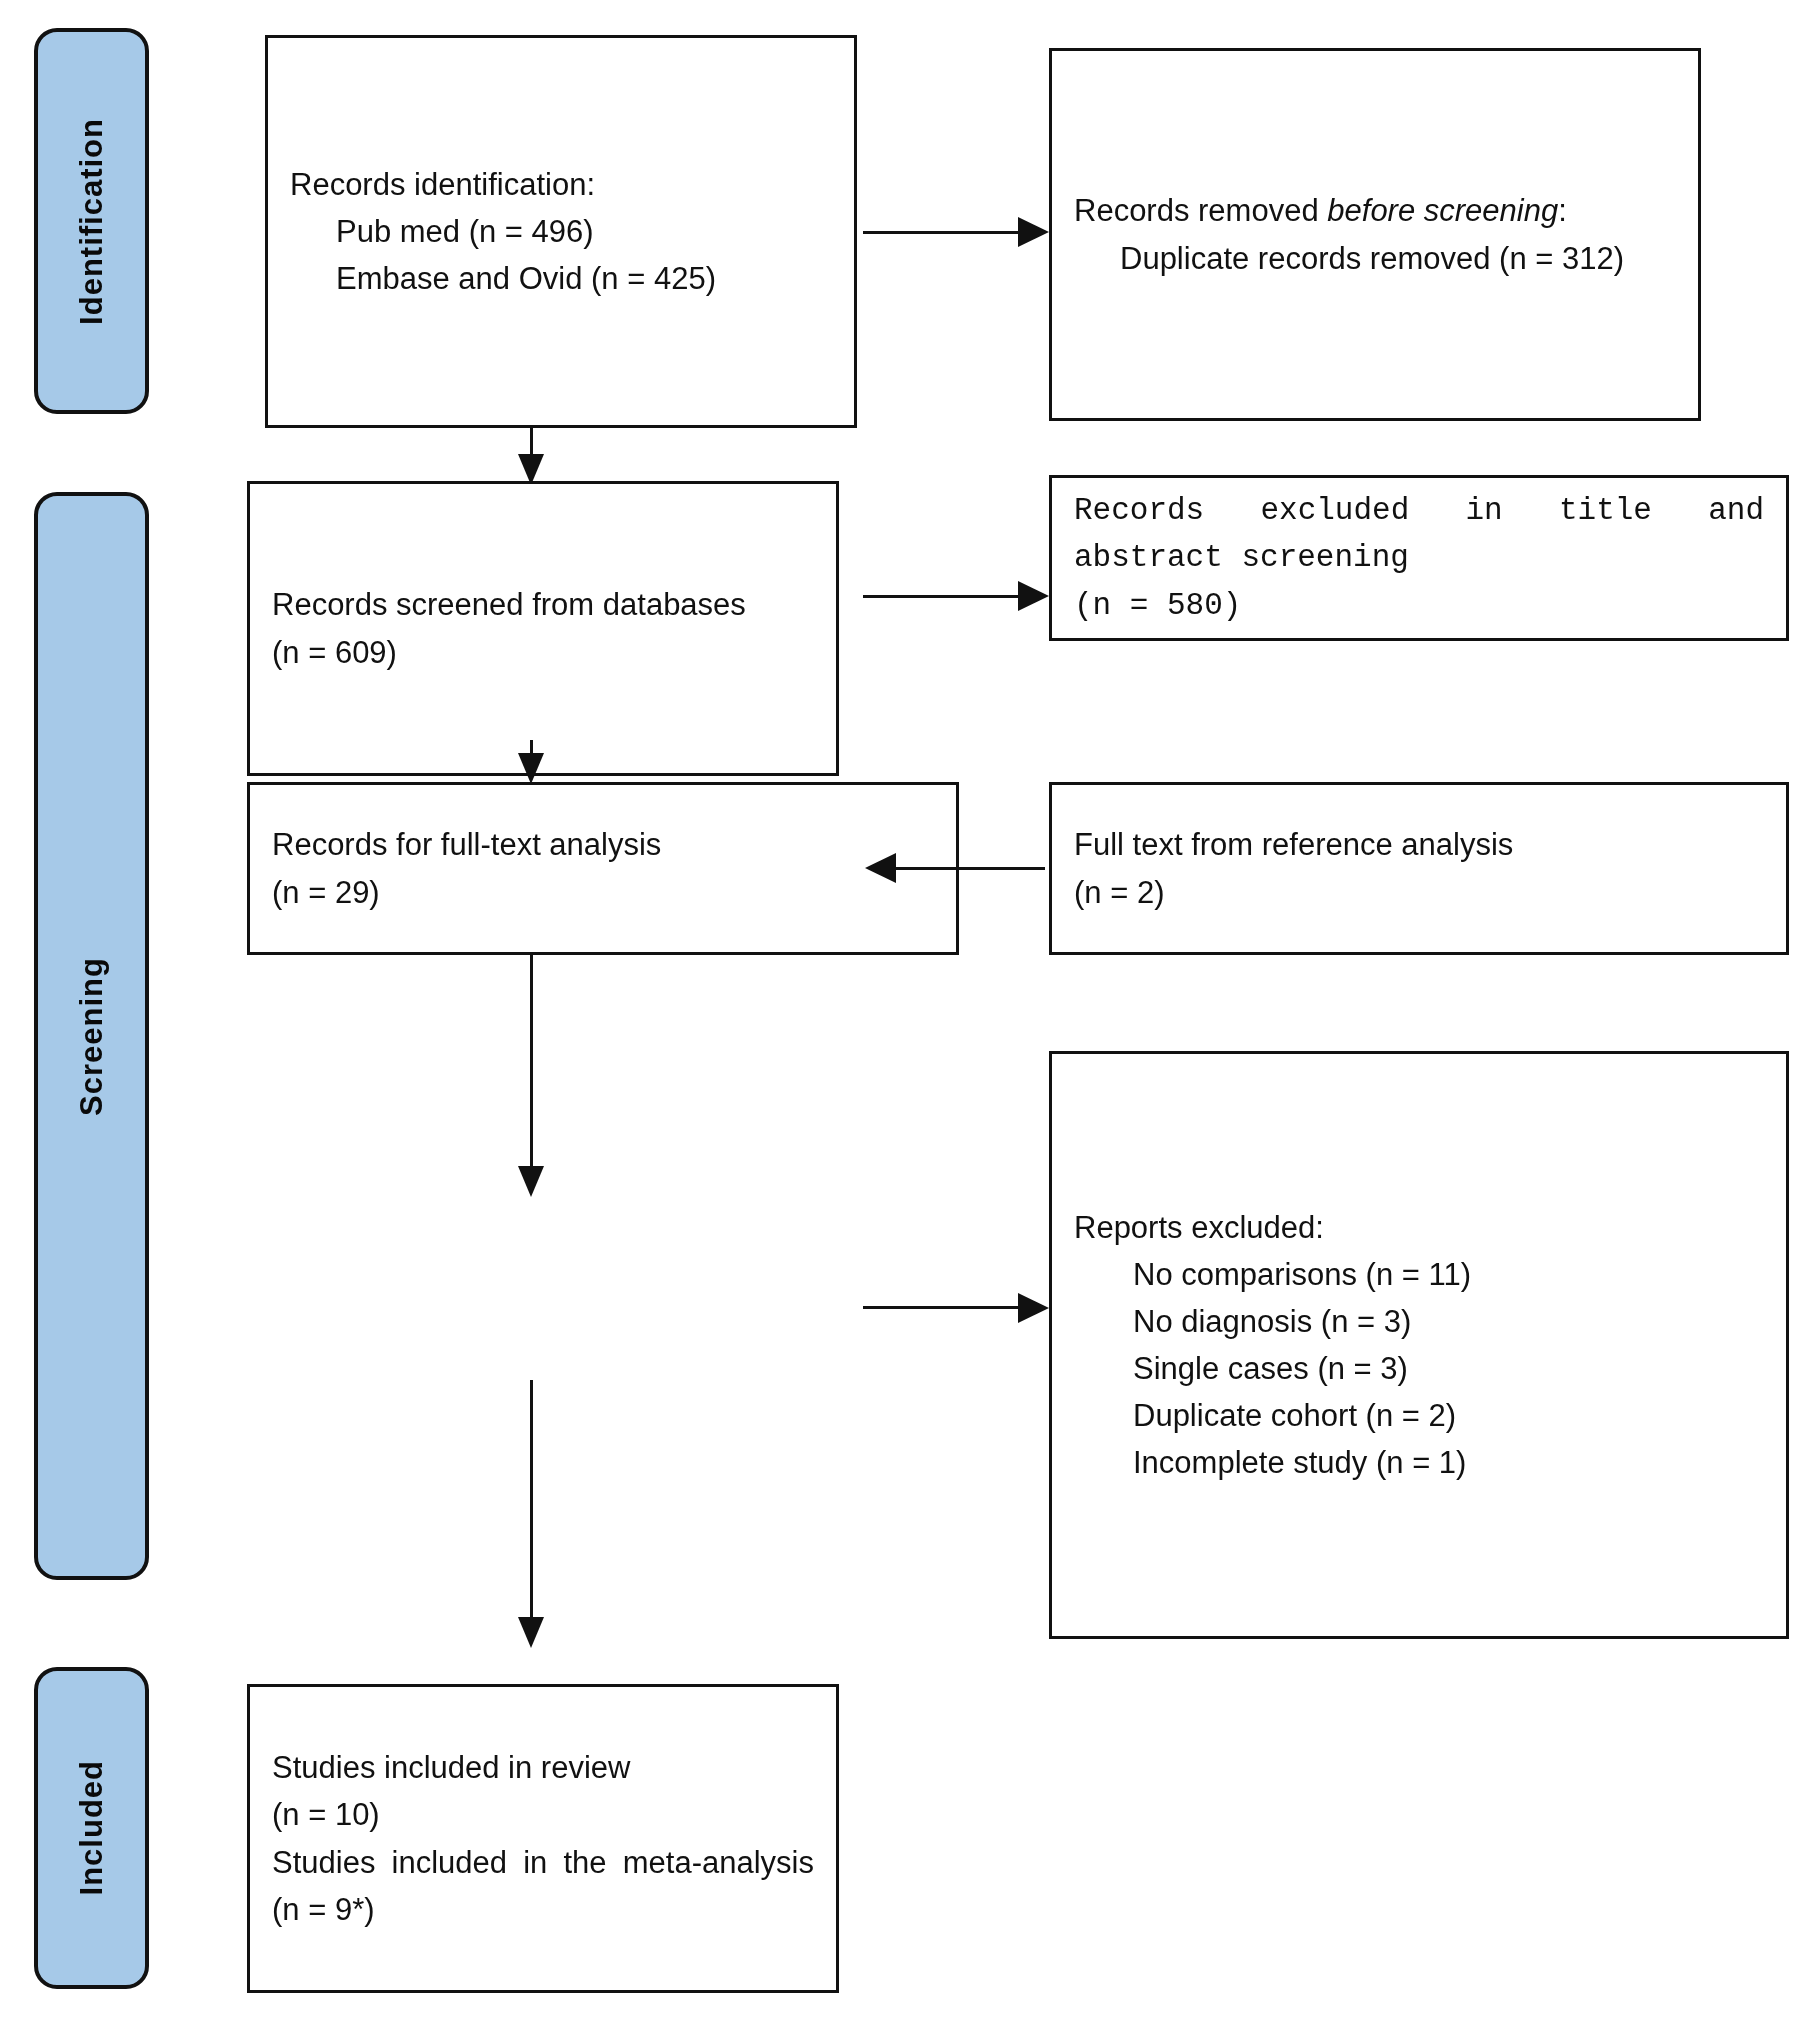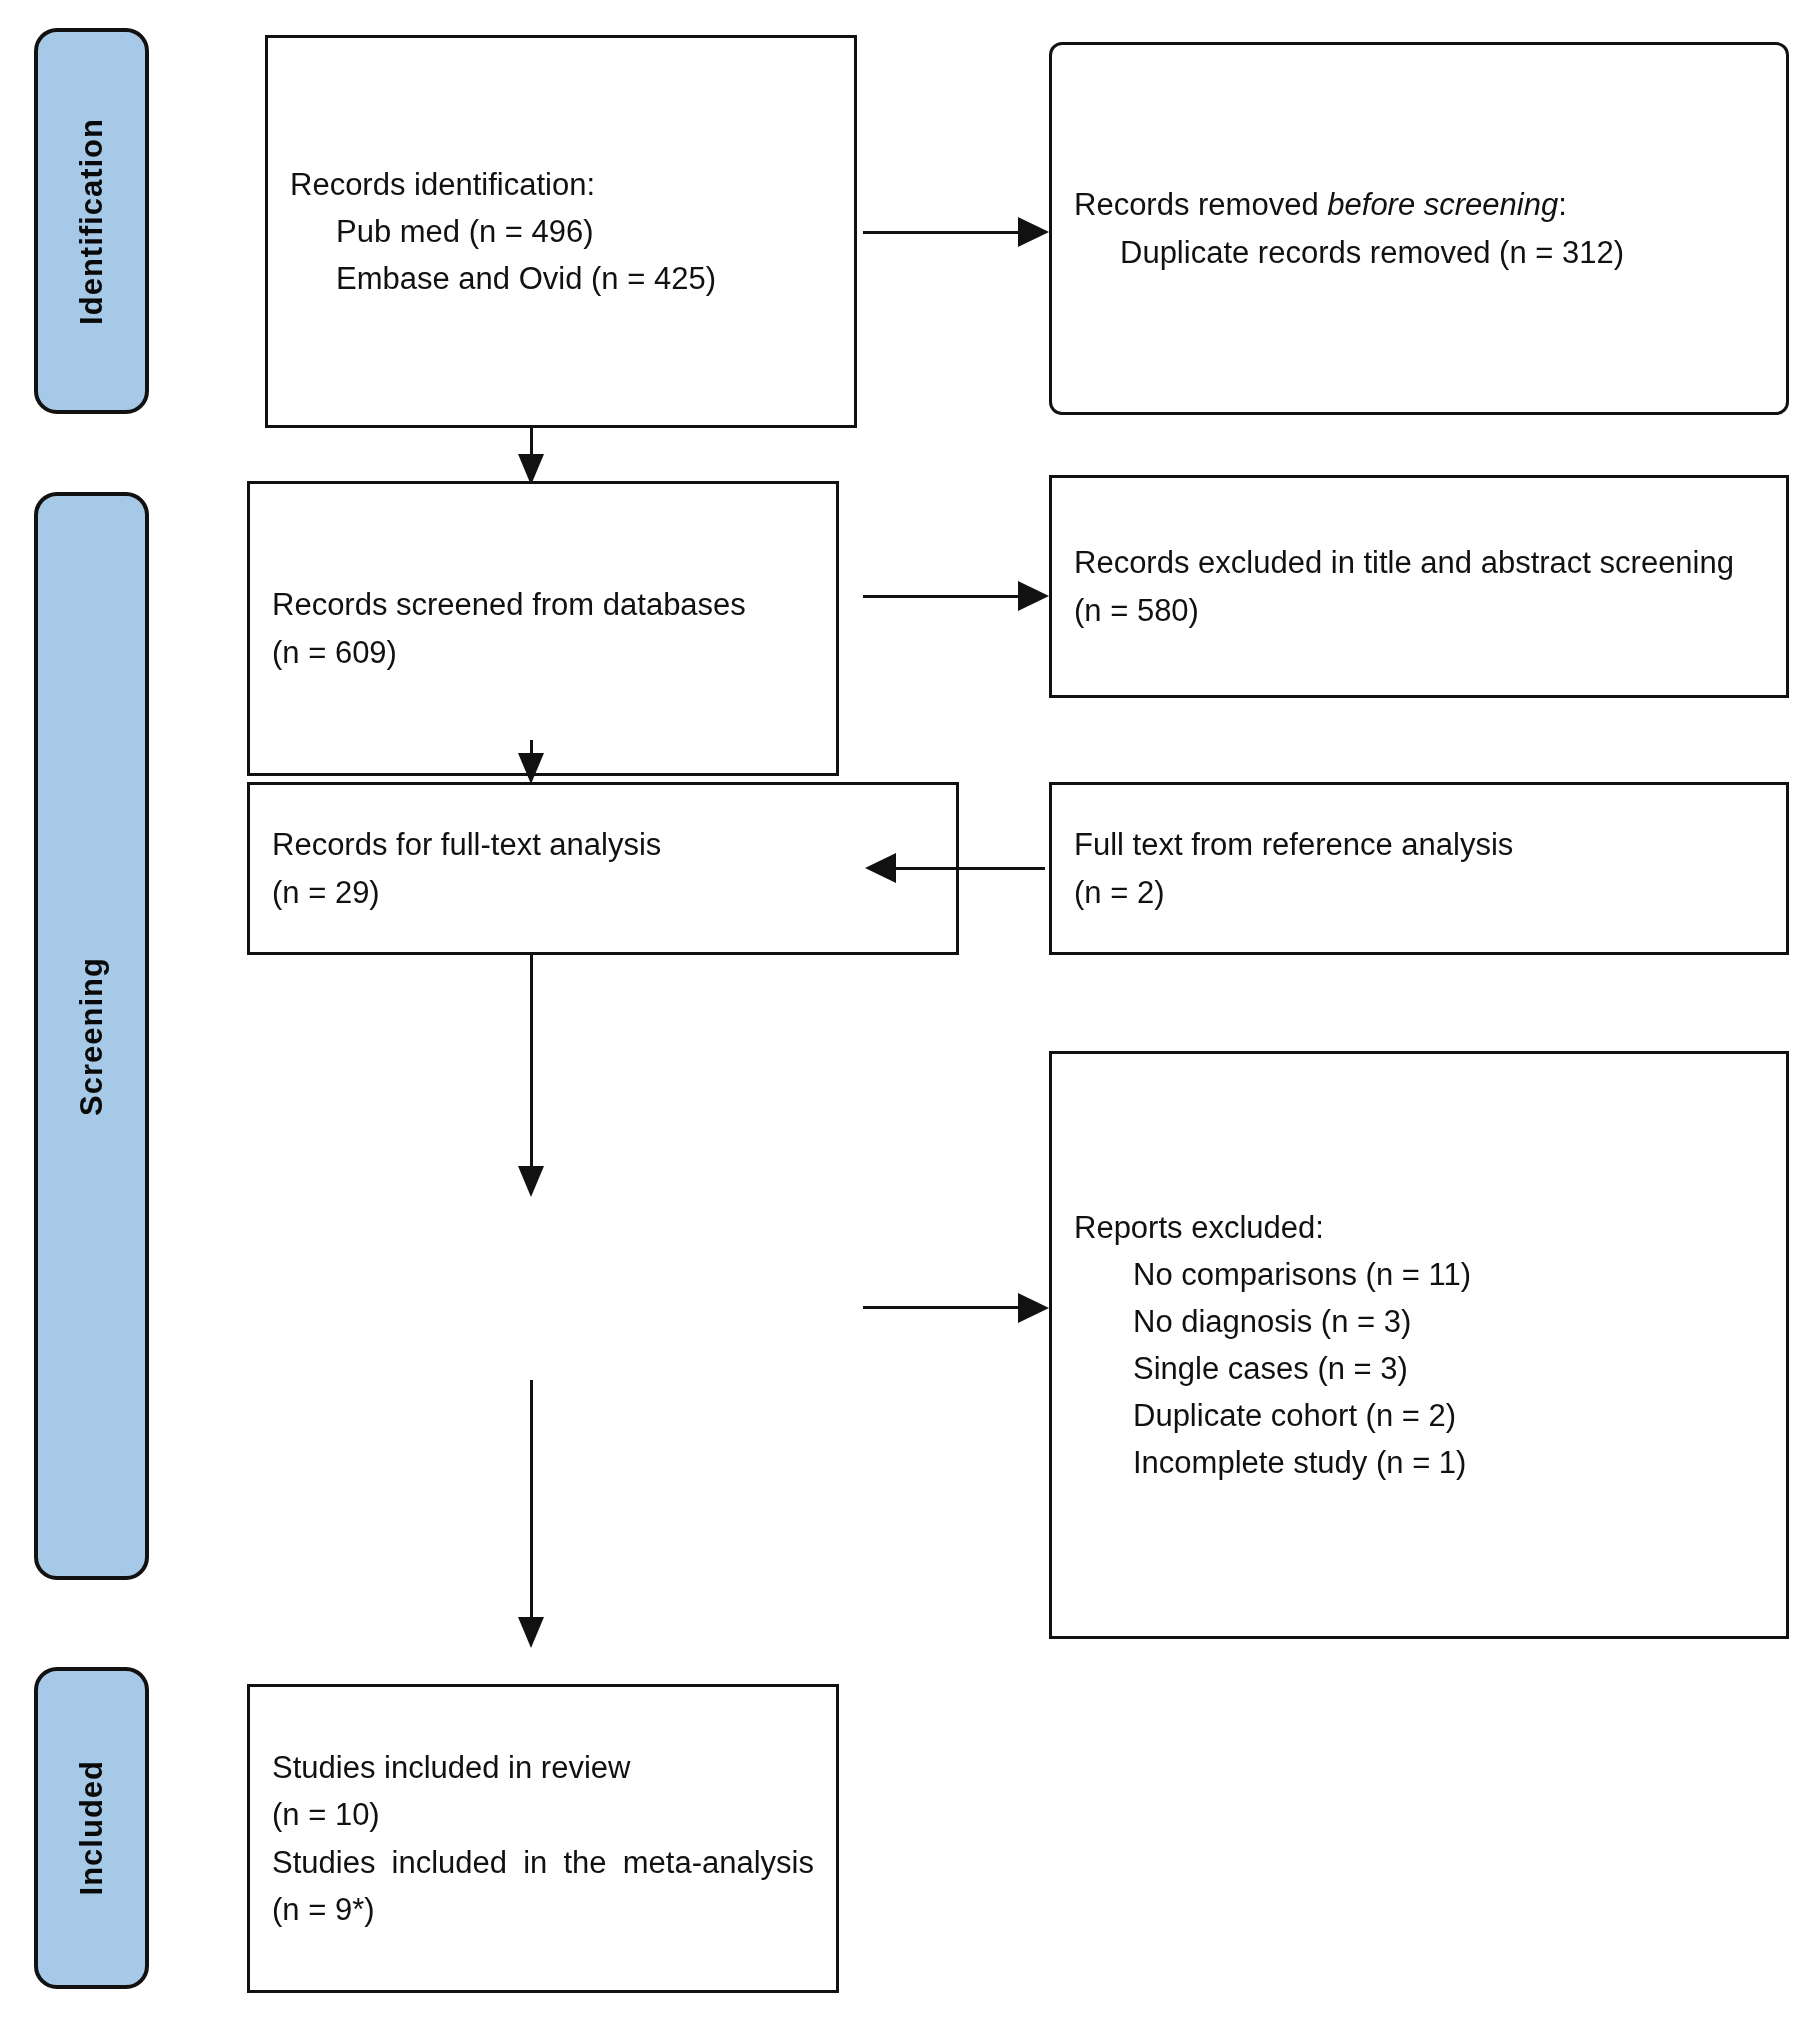--- a/index.html
+++ b/index.html
@@ -117,21 +117,21 @@
   </div>
 
   <div class="fbox" style="left:247px; top:35px; width:592px; height:393px;margin-left:18px;">
     <div class="inner">
       <div class="ln">Records identification:</div>
       <div class="ln ind">Pub med (n = 496)</div>
       <div class="ln ind">Embase and Ovid (n = 425)</div>
     </div>
   </div>
 
-  <div class="fbox" style="left:1049px; top:42px; width:740px; height:373px;border-radius:13px;">
+  <div class="fbox" style="left:1049px; top:48px; width:652px; height:373px;">
     <div class="inner">
       <div class="ln">
         <span>Records removed </span><span class="ital">before screening</span><span>:</span>
       </div>
       <div class="ln ind">Duplicate records removed (n = 312)</div>
     </div>
   </div>
 
   <div class="hline" style="left:863px; top:231px; width:158px;"></div>
   <div class="arrow-right" style="left:1018px; top:217px;"></div>
@@ -139,21 +139,21 @@
   <div class="vline" style="left:530px; top:428px; height:32px;"></div>
   <div class="arrow-down" style="left:518px; top:454px;"></div>
 
   <div class="fbox" style="left:247px; top:481px; width:592px; height:295px;">
     <div class="inner">
       <div class="ln wrapjust">Records screened from databases</div>
       <div class="ln">(n = 609)</div>
     </div>
   </div>
 
-  <div class="fbox" style="left:1049px; top:475px; width:740px; height:223px;">
+  <div class="fbox" style="left:1049px; top:475px; width:740px; height:166px;font-family:Liberation Mono, monospace;">
     <div class="inner">
       <div class="ln wrapjust">Records excluded in title and abstract screening</div>
       <div class="ln">(n = 580)</div>
     </div>
   </div>
 
   <div class="hline" style="left:863px; top:595px; width:158px;"></div>
   <div class="arrow-right" style="left:1018px; top:581px;"></div>
 
   <div class="vline" style="left:530px; top:740px; height:21px;"></div>

